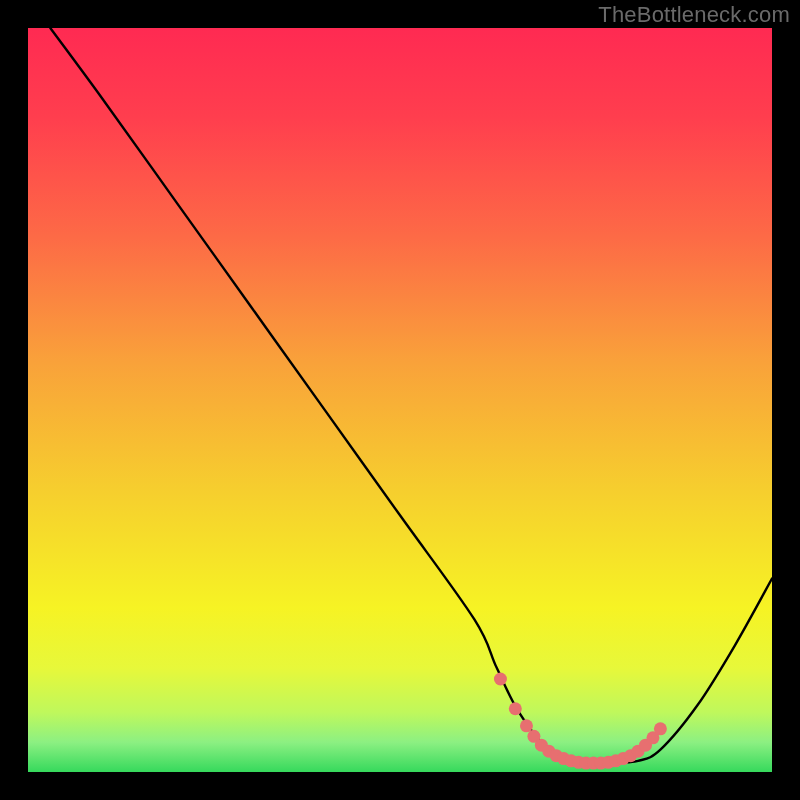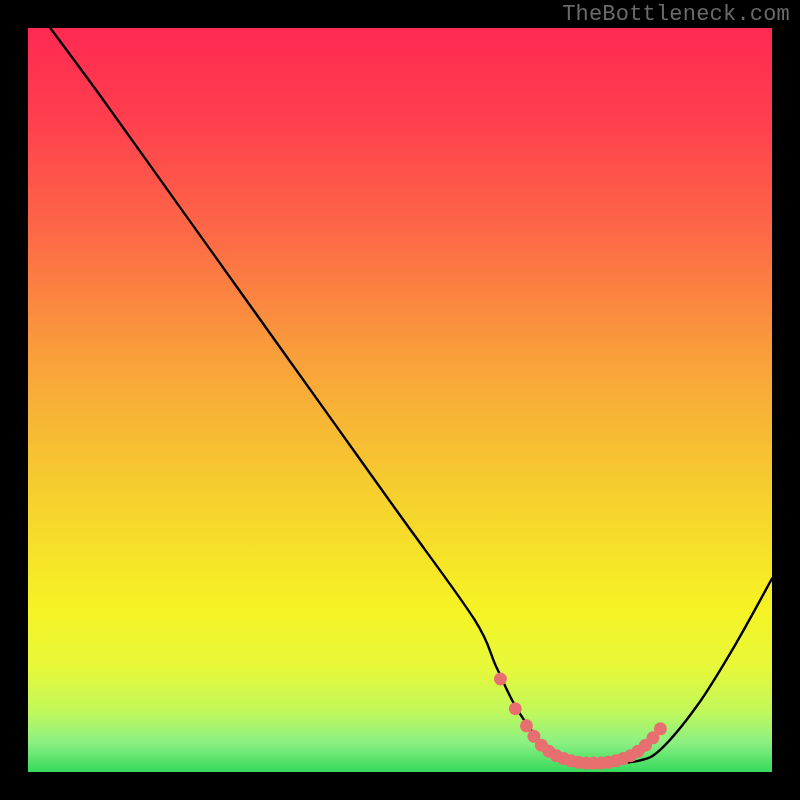--- a/index.html
+++ b/index.html
@@ -14,21 +14,21 @@
     width: 800px;
     height: 800px;
     background: #000000;
     position: relative;
   }
   .watermark {
     position: absolute;
     top: 2px;
     right: 10px;
     color: #6a6a6a;
-    font-family: Liberation Mono, monospace;
+    font-family: Liberation Sans, sans-serif;
     font-size: 22px;
     letter-spacing: 0.2px;
     font-weight: 500;
   }
   svg {
     display: block;
   }
 </style>
 </head>
 <body>

